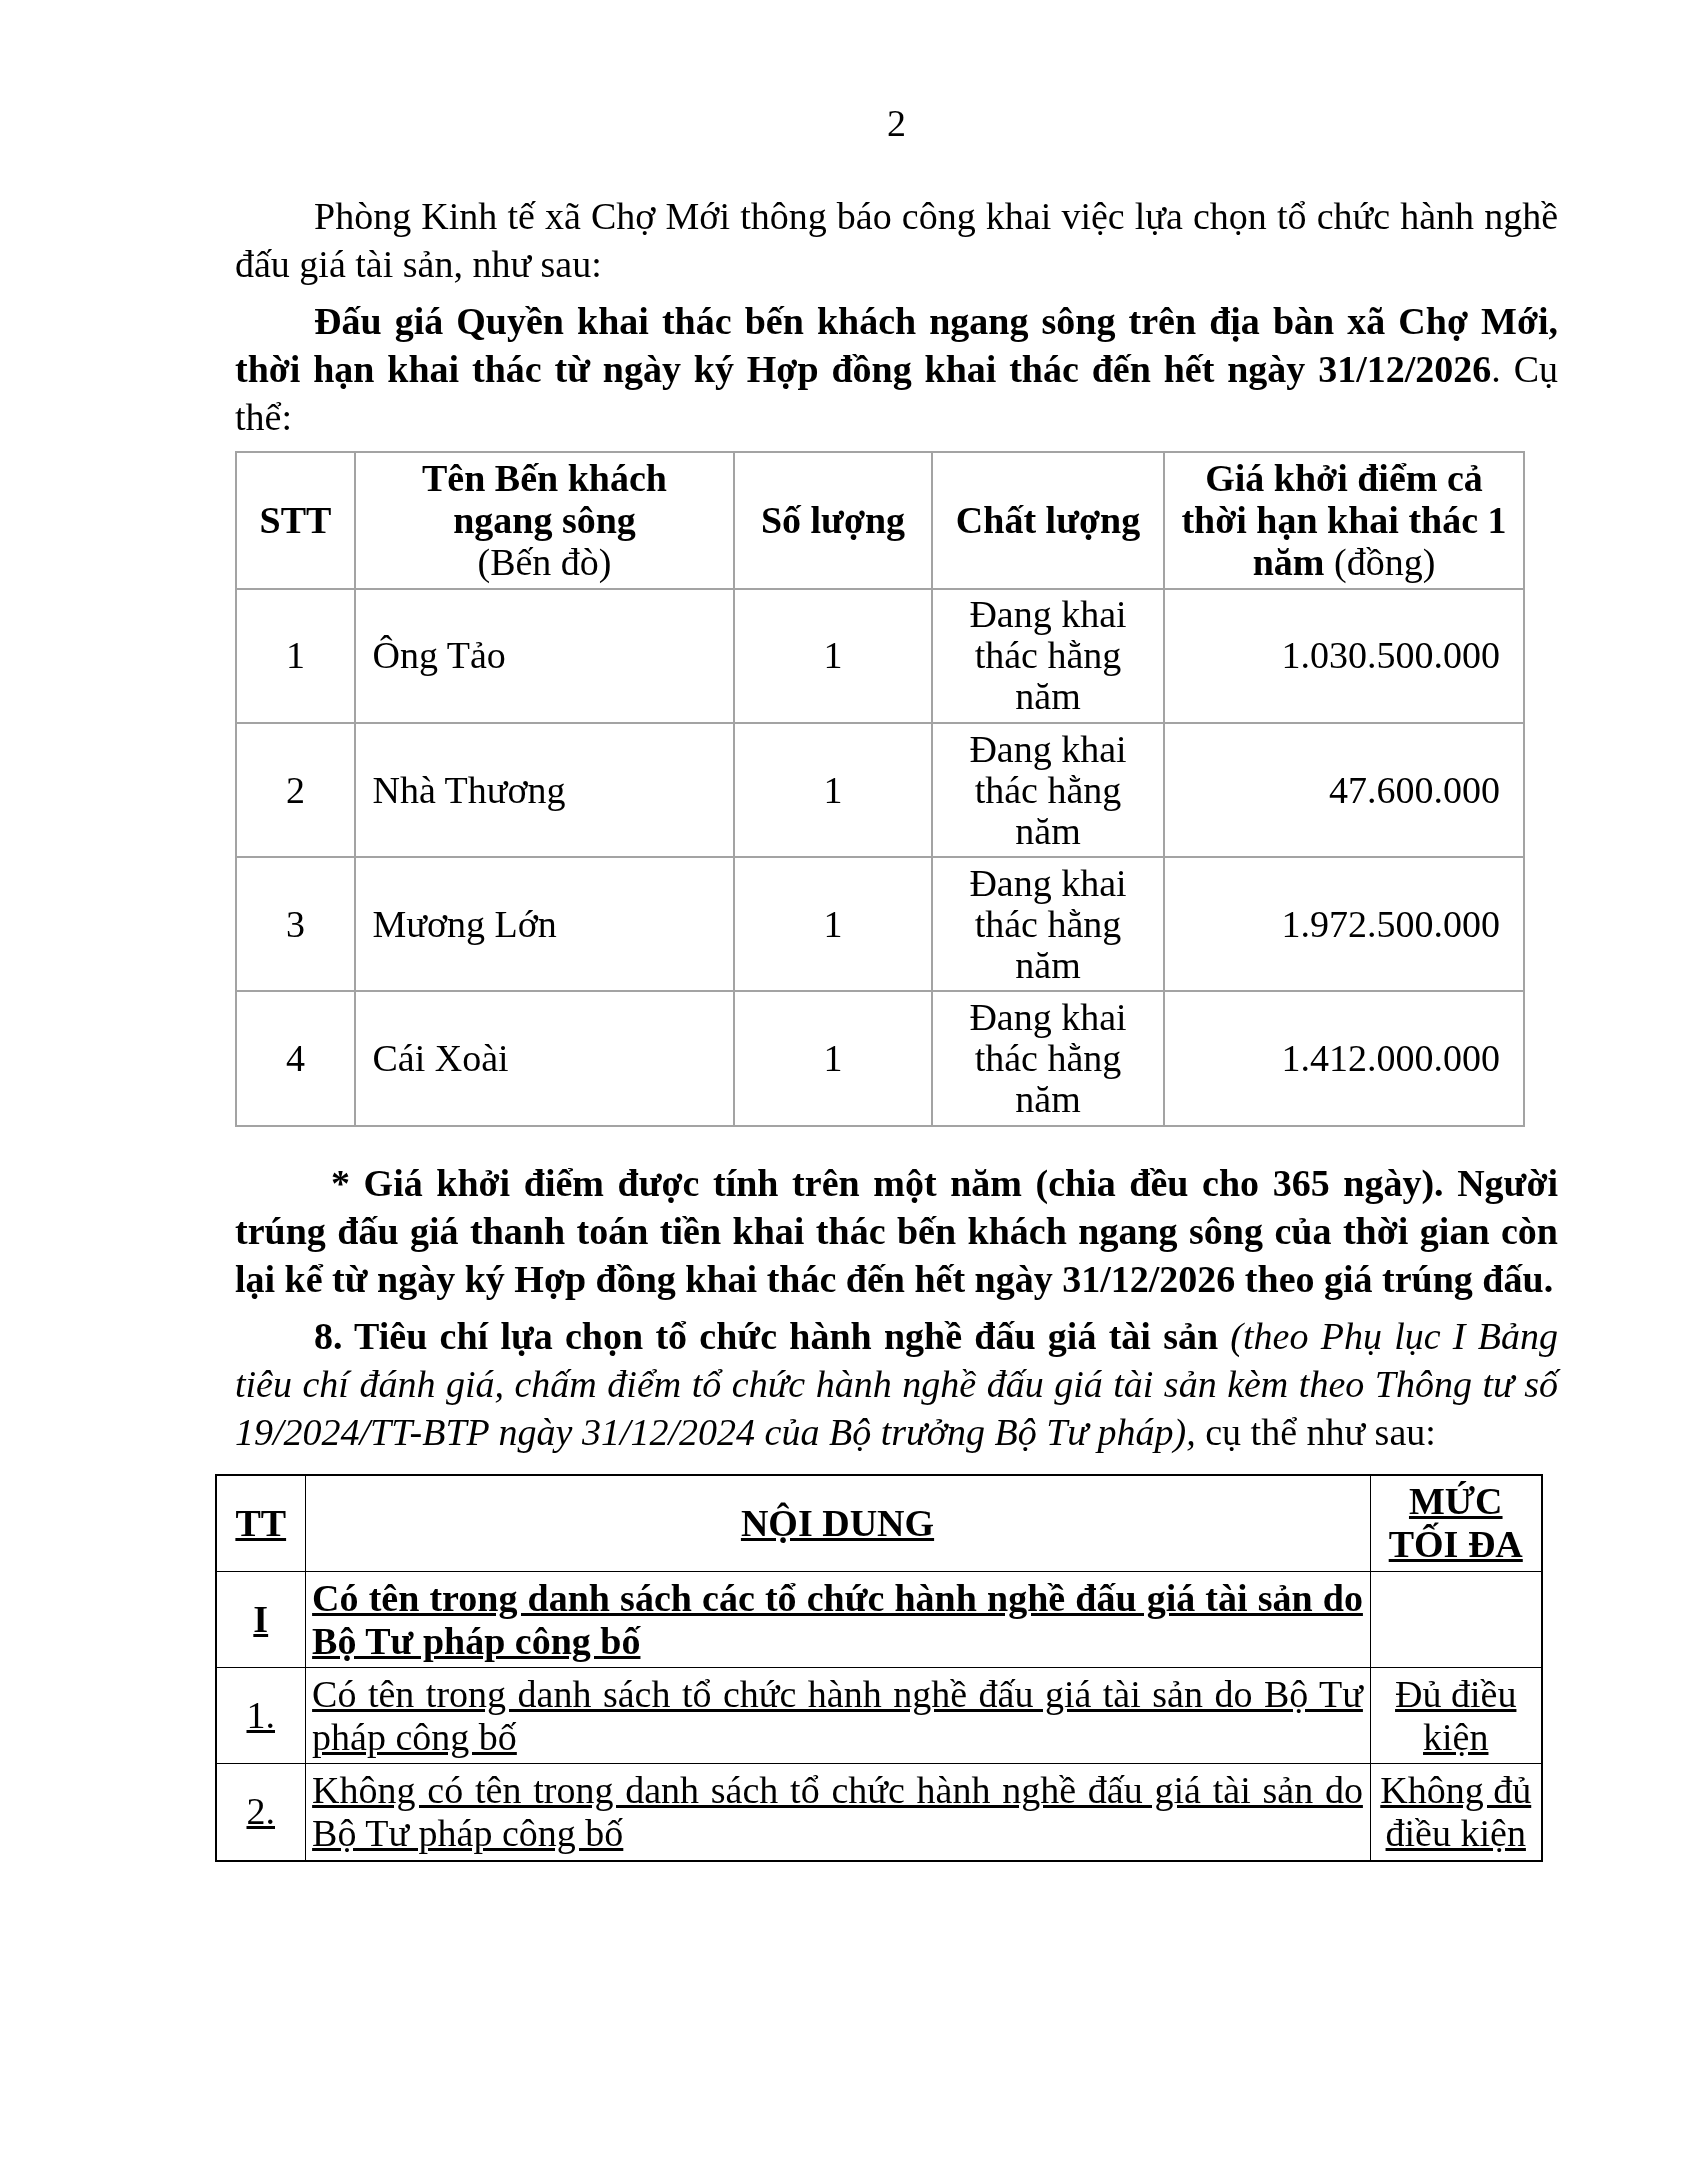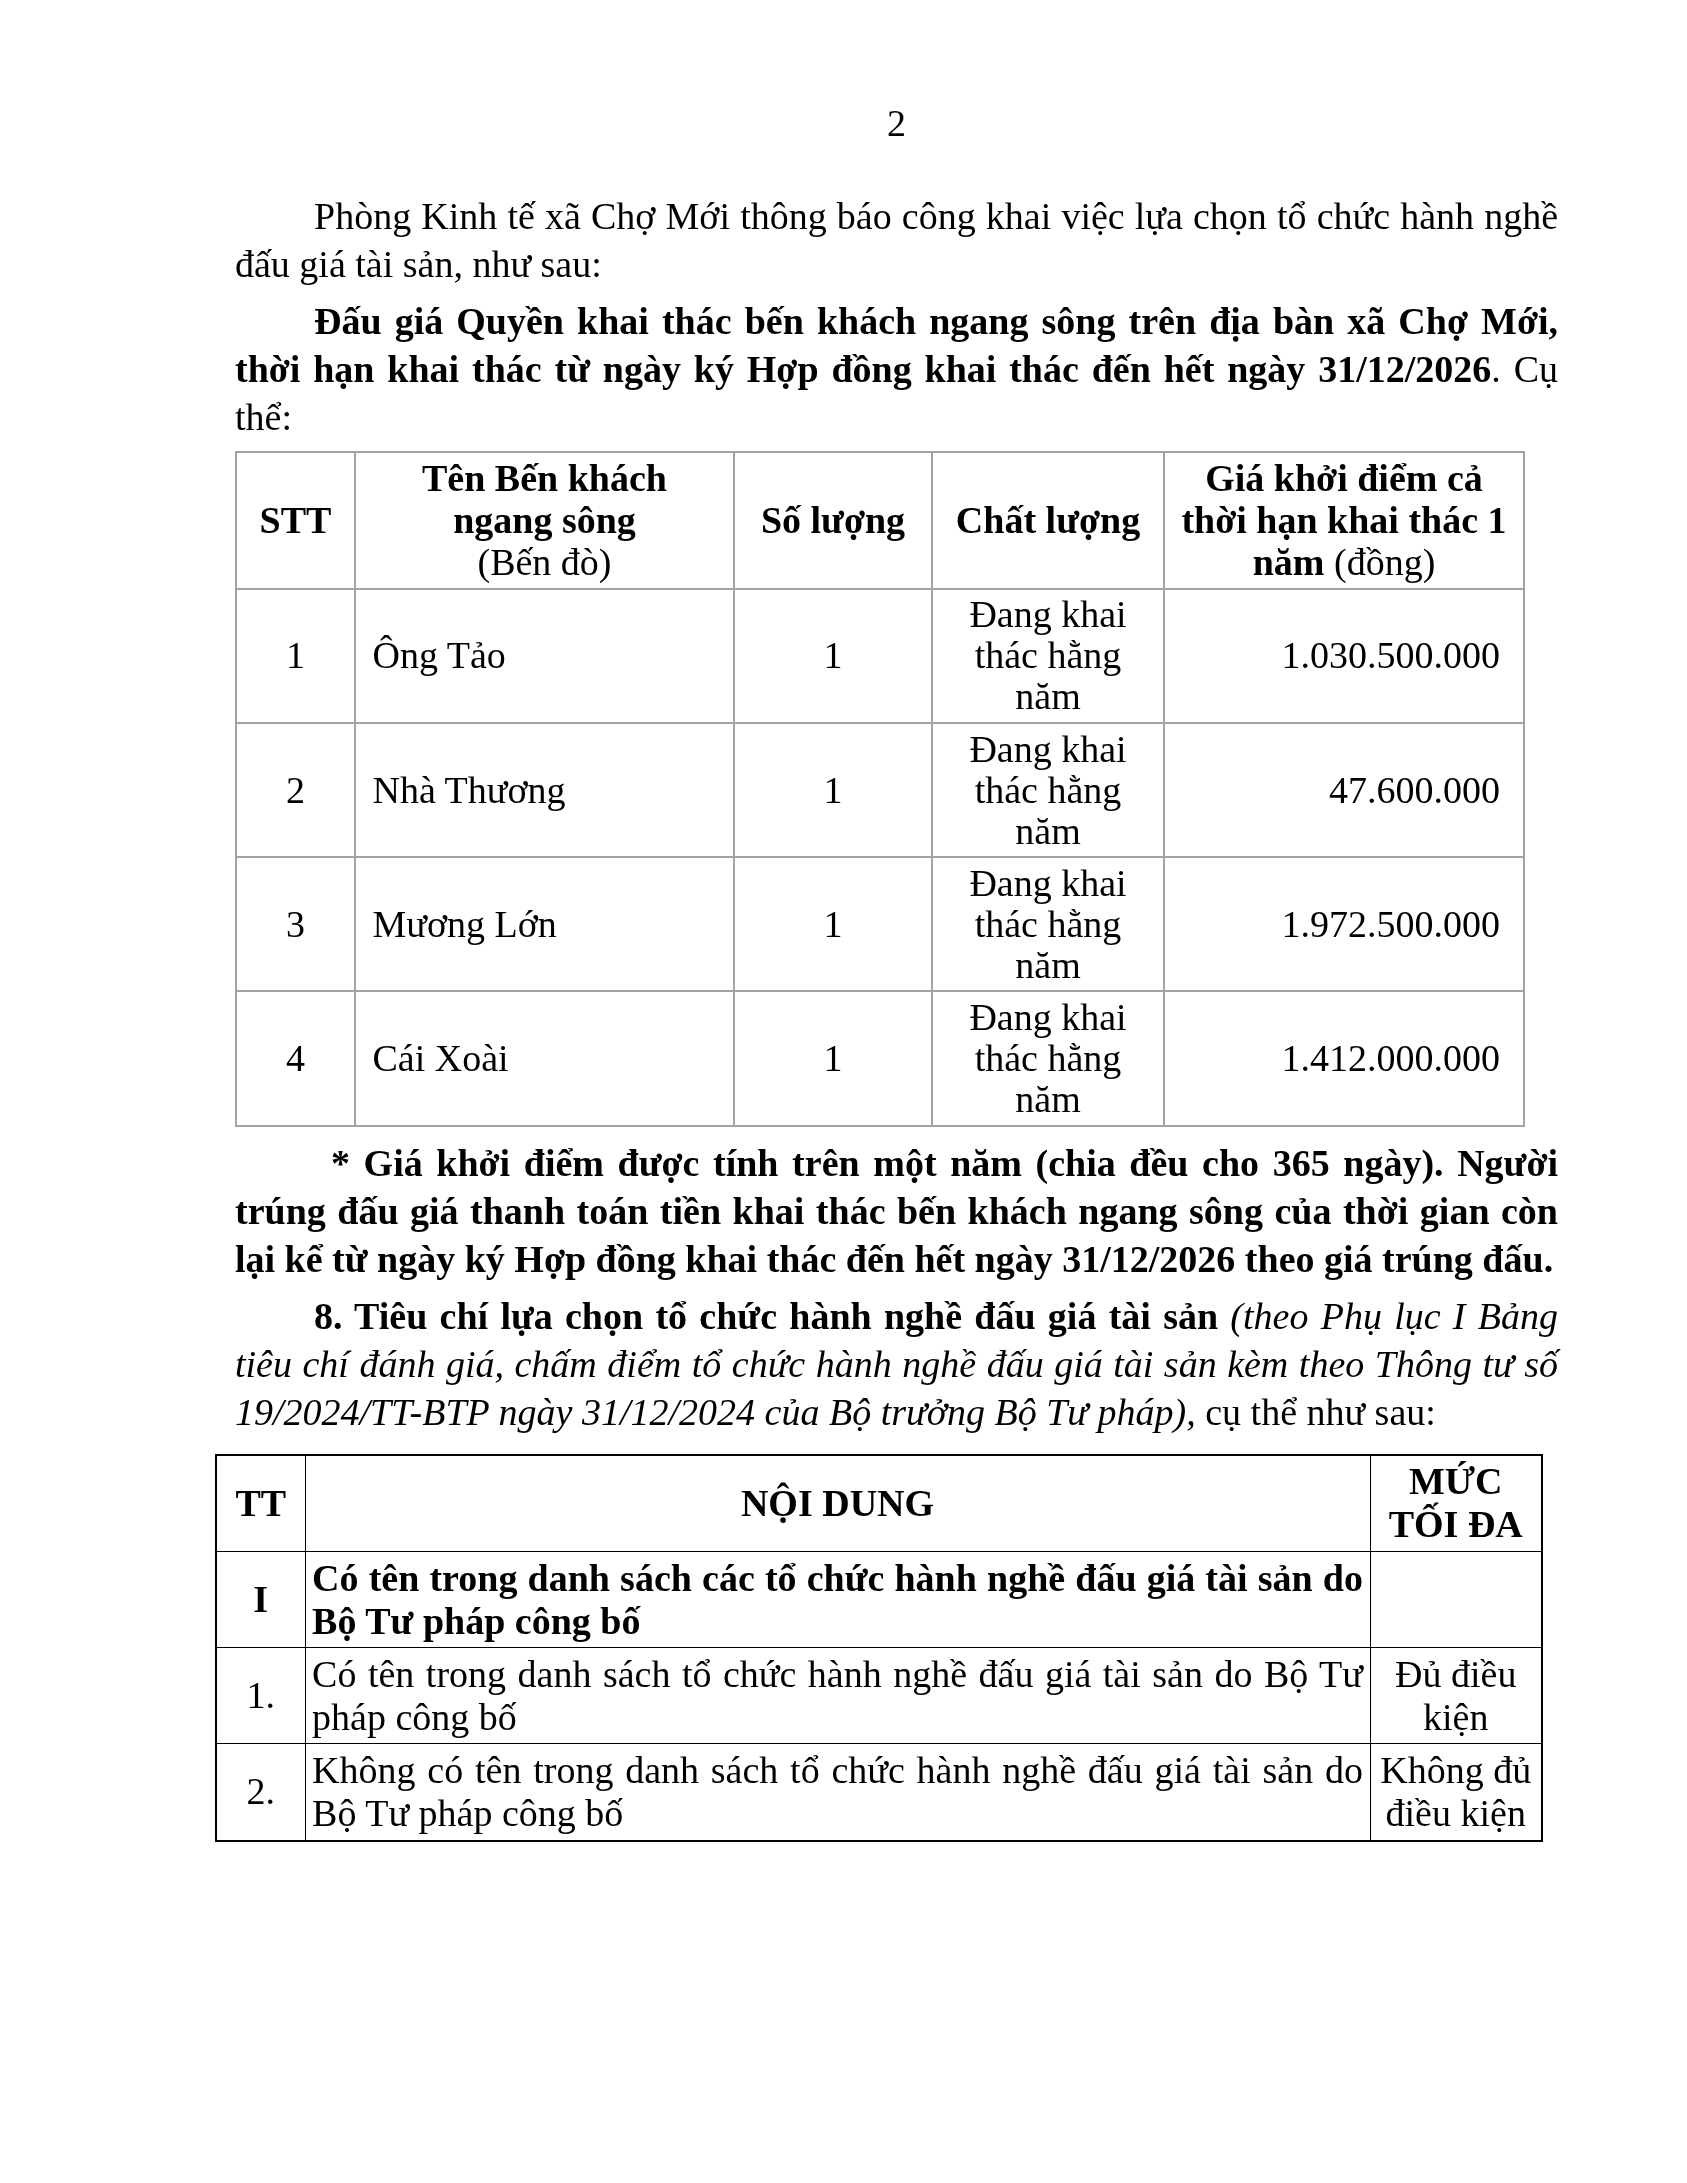--- a/index.html
+++ b/index.html
@@ -24,21 +24,21 @@
   }
   table.assets th { font-weight: bold; text-align: center; line-height: 42px; }
   table.assets td { line-height: 41px; text-align: center; }
   table.assets .name-hd-inner { display: inline-block; max-width: 284px; }
   table.assets .price-hd-inner { display: inline-block; max-width: 357px; }
   table.assets td.name  { text-align: left;  padding-left: 16.5px; }
   table.assets td.price { text-align: right; padding-right: 23px; }
   .norm { font-weight: normal; }
 
   
-  table.criteria { width: 1327px; margin: 18px 0 0 -20px; border: 2px solid #000; }
+  table.criteria { width: 1327px; margin: 18px 0 0 -20px; border: 2px solid #000; text-decoration: underline; }
   table.criteria th, table.criteria td {
     border: 1.3px solid #000; vertical-align: middle; padding: 4.6px 6.6px;
     line-height: 43px; overflow: hidden;
   }
   table.criteria th { font-weight: bold; text-align: center; }
   table.criteria td.no  { text-align: center; }
   table.criteria td.content { text-align: justify; }
   table.criteria td.max { text-align: center; }
   table.criteria tr.section td { font-weight: bold; }
 </style>
@@ -95,21 +95,21 @@
     <tr>
       <td>4</td>
       <td class="name">Cái Xoài</td>
       <td>1</td>
       <td>Đang khai thác hằng năm</td>
       <td class="price">1.412.000.000</td>
     </tr>
   </tbody>
     </table>
 
-  <p class="note" style="margin-top:12px"><span>* Giá khởi điểm được tính trên một năm (chia đều cho 365 ngày). Người trúng đấu giá thanh toán tiền khai thác bến khách ngang sông của thời gian còn lại kể từ ngày ký Hợp đồng khai thác đến hết ngày 31/12/2026 theo giá trúng đấu.</span></p>
+  <p class="note" style="margin-top:32px"><span>* Giá khởi điểm được tính trên một năm (chia đều cho 365 ngày). Người trúng đấu giá thanh toán tiền khai thác bến khách ngang sông của thời gian còn lại kể từ ngày ký Hợp đồng khai thác đến hết ngày 31/12/2026 theo giá trúng đấu.</span></p>
 
   <p><span class="b">8. Tiêu chí lựa chọn tổ chức hành nghề đấu giá tài sản </span><span class="i">(theo Phụ lục I Bảng tiêu chí đánh giá, chấm điểm tổ chức hành nghề đấu giá tài sản kèm theo Thông tư số 19/2024/TT-BTP ngày 31/12/2024 của Bộ trưởng Bộ Tư pháp),</span><span> cụ thể như sau:</span></p>
 
   <table class="criteria">
     <colgroup>
       <col style="width:89px">
         <col style="width:1065px">
         <col style="width:172px">
     </colgroup>
     <tbody>

